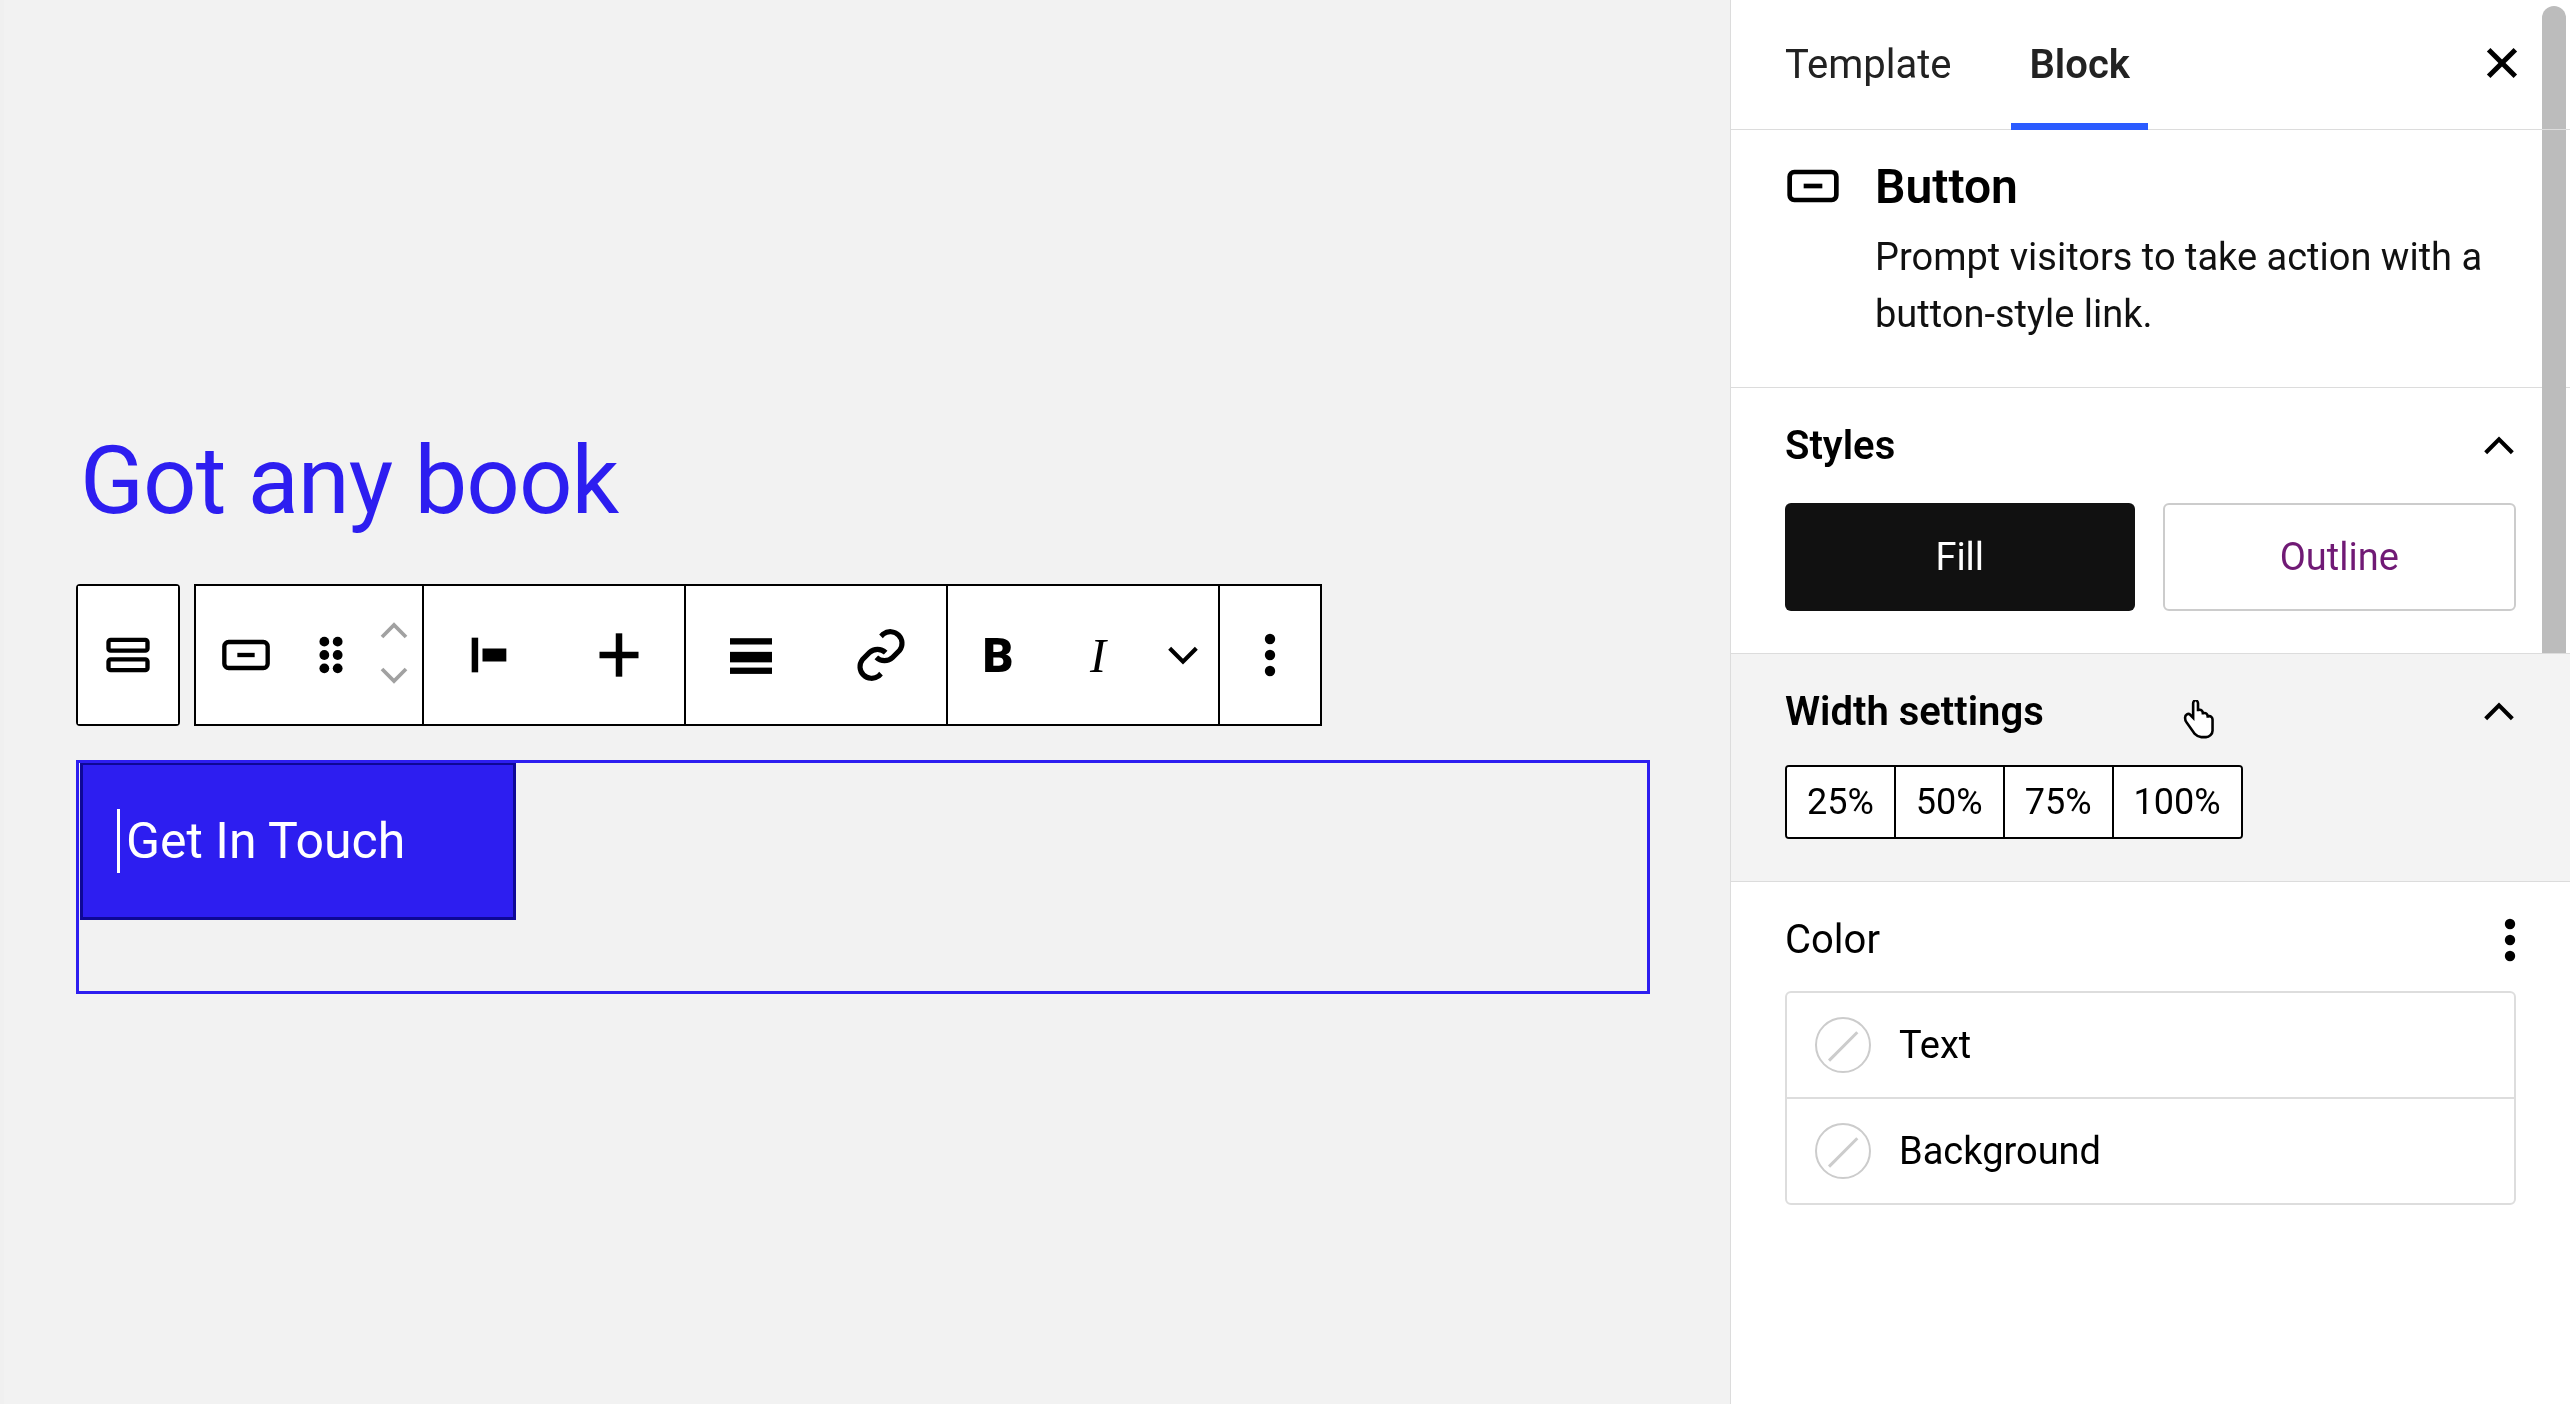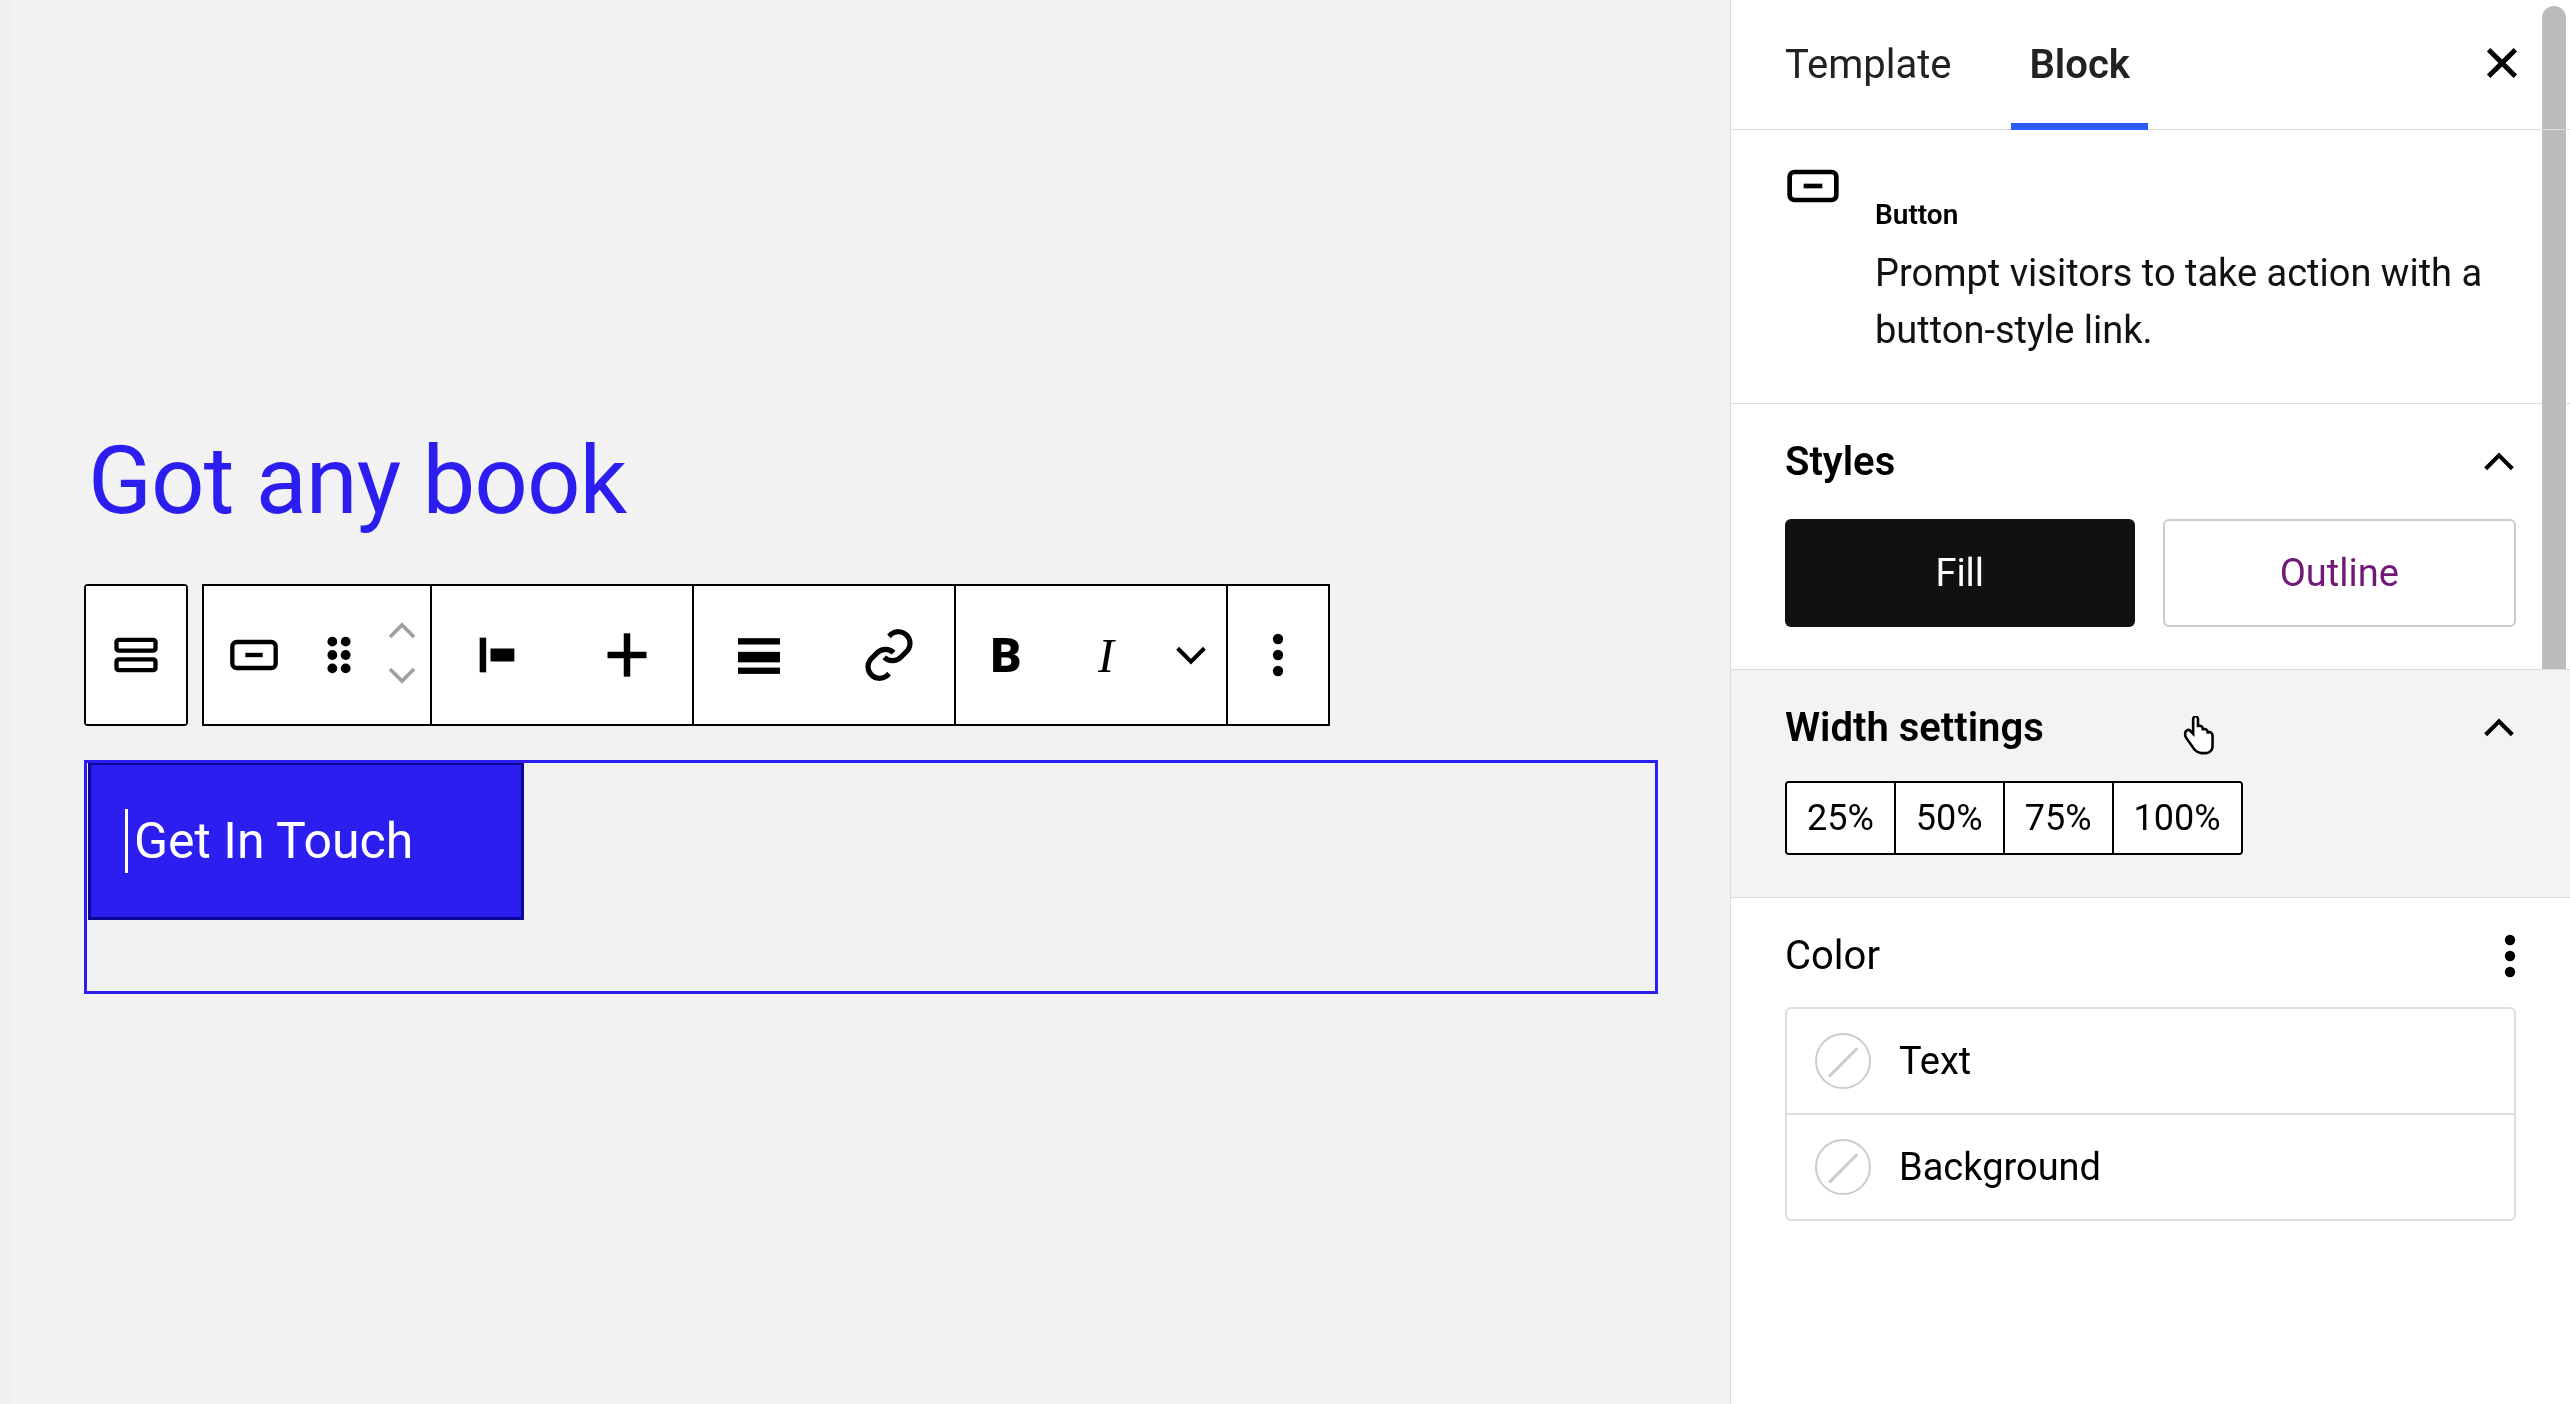--- a/index.html
+++ b/index.html
@@ -8,21 +8,21 @@
     height: 1404px;
     font-family: -apple-system, BlinkMacSystemFont, "Segoe UI", Roboto, sans-serif;
     background: #f0f0f0;
     overflow: hidden;
     position: relative;
   }
 
   
   .canvas {
     position: absolute;
-    left: 12px;
+    left: 4px;
     top: 0;
     width: 1730px;
     height: 1404px;
     background: #f2f2f2;
     text-align: center;
   }
 
   .heading {
     position: absolute;
     left: 76px;
@@ -164,24 +164,23 @@
     display: flex;
     padding: 28px 54px 44px 54px;
     gap: 34px;
     border-bottom: 1.5px solid #dcdcdc;
   }
   .block-card .icon {
     flex: 0 0 auto;
     margin-top: 6px;
   }
   .block-card .title {
-    font-size: 28px;
+    font-size: 48px;
     font-weight: 600;
     margin-bottom: 14px;
-    margin-top: 40px;
   }
   .block-card .desc {
     font-size: 38px;
     line-height: 1.5;
     color: #111;
   }
 
   .panel-section {
     padding: 34px 54px 42px 54px;
     border-bottom: 1.5px solid #dcdcdc;

